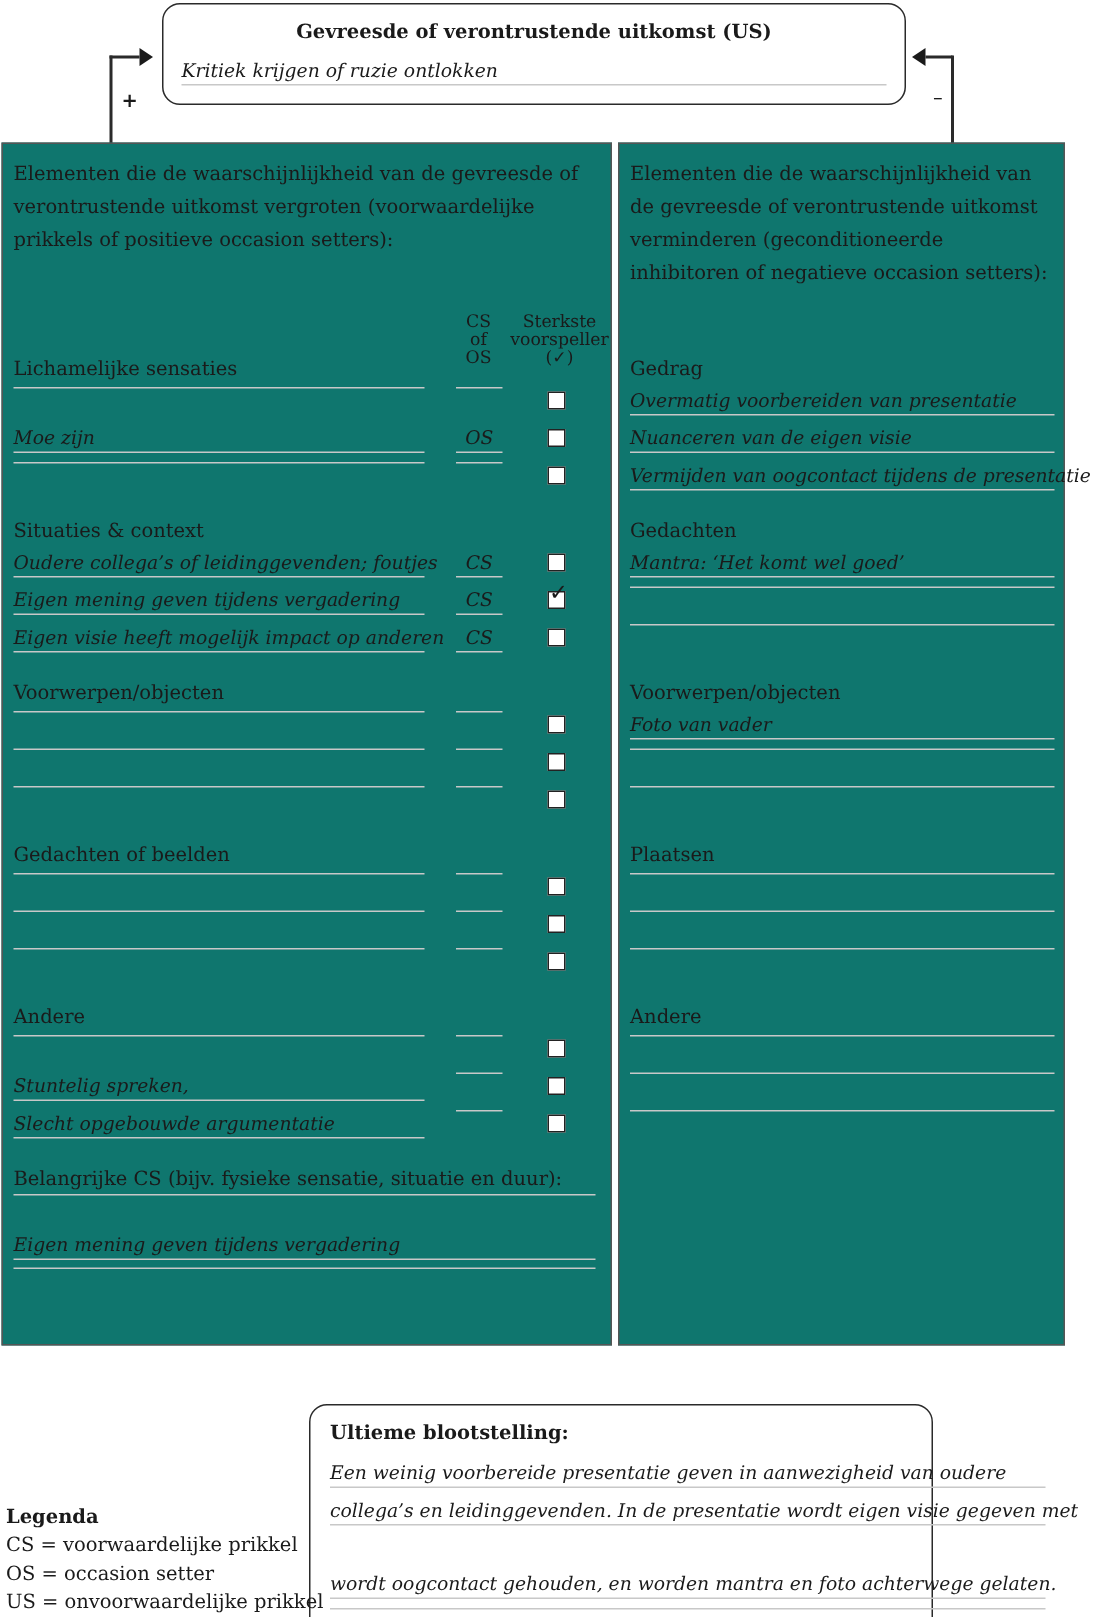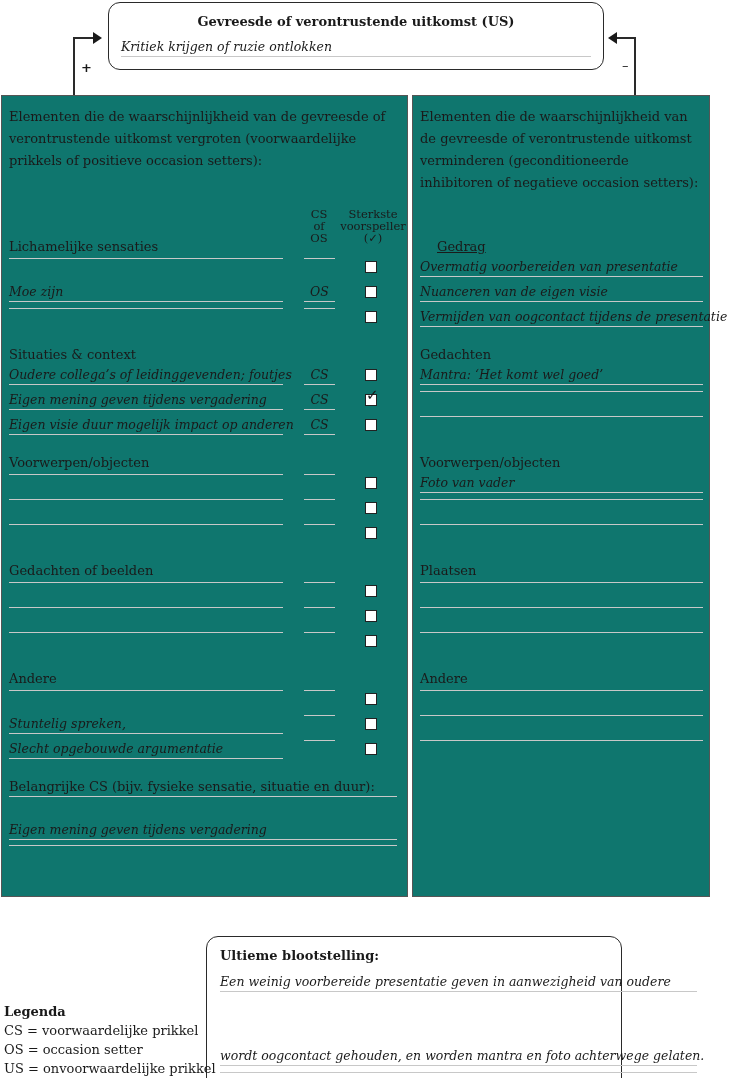--- a/index.html
+++ b/index.html
@@ -90,21 +90,21 @@
       <div class="cb" style="left: 363px; top: 215px;"></div>
       <div class="section-label" style="left: 7px; top: 250px;">Situaties &amp; context</div>
       <div class="fill-line" style="left: 7px; top: 270px; width: 274px;">Oudere collega’s of leidinggevenden; foutjes</div>
       <div class="fill-line" style="left: 302px; top: 270px; width: 31px; text-align: center;">CS</div>
       <div class="cb" style="left: 363px; top: 273px;"></div>
       <div class="fill-line" style="left: 7px; top: 295px; width: 274px;">Eigen mening geven tijdens vergadering</div>
       <div class="fill-line" style="left: 302px; top: 295px; width: 31px; text-align: center;">CS</div>
       <div class="cb" style="left: 363px; top: 298px;">
         <span class="check">✓</span>
       </div>
-      <div class="fill-line" style="left: 7px; top: 320px; width: 274px;">Eigen visie duur mogelijk impact op anderen</div>
+      <div class="fill-line" style="left: 7px; top: 320px; width: 274px;">Eigen visie heeft mogelijk impact op anderen</div>
       <div class="fill-line" style="left: 302px; top: 320px; width: 31px; text-align: center;">CS</div>
       <div class="cb" style="left: 363px; top: 323px;"></div>
       <div class="section-label" style="left: 7px; top: 358px;">Voorwerpen/objecten</div>
       <div class="fill-line" style="left: 7px; top: 378px; width: 274px;"></div>
       <div class="fill-line" style="left: 302px; top: 378px; width: 31px; text-align: center;"></div>
       <div class="cb" style="left: 363px; top: 381px;"></div>
       <div class="fill-line" style="left: 7px; top: 403px; width: 274px;"></div>
       <div class="fill-line" style="left: 302px; top: 403px; width: 31px; text-align: center;"></div>
       <div class="cb" style="left: 363px; top: 406px;"></div>
       <div class="fill-line" style="left: 7px; top: 428px; width: 274px;"></div>
@@ -134,21 +134,21 @@
 
   <div class="section-label" style="left:7px; top:682px;">Belangrijke CS (bijv. fysieke sensatie, situatie en duur):</div>
   <div class="fill-line" style="left:7px; top:700px; width:388px;"></div>
   <div class="fill-line" style="left:7px; top:725px; width:388px;">Eigen mening geven tijdens vergadering</div>
   <div class="fill-line" style="left:7px; top:749px; width:388px;"></div>
 </div>
 
 <div class="panel" style="left:412px; top:95px; width:298px; height:802px;">
   <div class="intro" style="left:7px; top:10px; width:285px;">Elementen die de waarschijnlijkheid van de gevreesde of verontrustende uitkomst verminderen (geconditioneerde inhibitoren of negatieve occasion setters):</div>
   <div id="right-sections">
-      <div class="section-label" style="left: 24px; top: 142px; text-decoration: underline;">Gedrag</div>
+      <div class="section-label" style="left: 7px; top: 142px;">Gedrag</div>
       <div class="fill-line" style="left: 7px; top: 162px; width: 283px;">Overmatig voorbereiden van presentatie</div>
       <div class="fill-line" style="left: 7px; top: 187px; width: 283px;">Nuanceren van de eigen visie</div>
       <div class="fill-line" style="left: 7px; top: 212px; width: 283px;">Vermijden van oogcontact tijdens de presentatie</div>
       <div class="section-label" style="left: 7px; top: 250px;">Gedachten</div>
       <div class="fill-line" style="left: 7px; top: 270px; width: 283px;">Mantra: ‘Het komt wel goed’</div>
       <div class="fill-line" style="left: 7px; top: 295px; width: 283px;"></div>
       <div class="fill-line" style="left: 7px; top: 320px; width: 283px;"></div>
       <div class="section-label" style="left: 7px; top: 358px;">Voorwerpen/objecten</div>
       <div class="fill-line" style="left: 7px; top: 378px; width: 283px;">Foto van vader</div>
       <div class="fill-line" style="left: 7px; top: 403px; width: 283px;"></div>
@@ -160,20 +160,21 @@
       <div class="section-label" style="left: 7px; top: 574px;">Andere</div>
       <div class="fill-line" style="left: 7px; top: 594px; width: 283px;"></div>
       <div class="fill-line" style="left: 7px; top: 619px; width: 283px;"></div>
       <div class="fill-line" style="left: 7px; top: 644px; width: 283px;"></div>
     </div>
 </div>
 
 <div class="bottom-box">
   <div class="abs" style="left:13px; top:11px; font-size:13px; font-weight:bold;">Ultieme blootstelling:</div>
   <div class="fill-line" style="left:13px; top:36px; width:477px;">Een weinig voorbereide presentatie geven in aanwezigheid van oudere</div>
+  <div class="fill-line" style="left:13px; top:61px; width:477px;">collega’s en leidinggevenden. In de presentatie wordt eigen visie gegeven met</div>
   <div class="fill-line" style="left:13px; top:110px; width:477px;">wordt oogcontact gehouden, en worden mantra en foto achterwege gelaten.</div>
   <div class="fill-line" style="left:13px; top:135px; width:477px;"></div>
 </div>
 
 <div class="legend">
   <div class="lh">Legenda</div>
   <div>CS = voorwaardelijke prikkel</div>
   <div>OS = occasion setter</div>
   <div>US = onvoorwaardelijke prikkel</div>
 </div>

